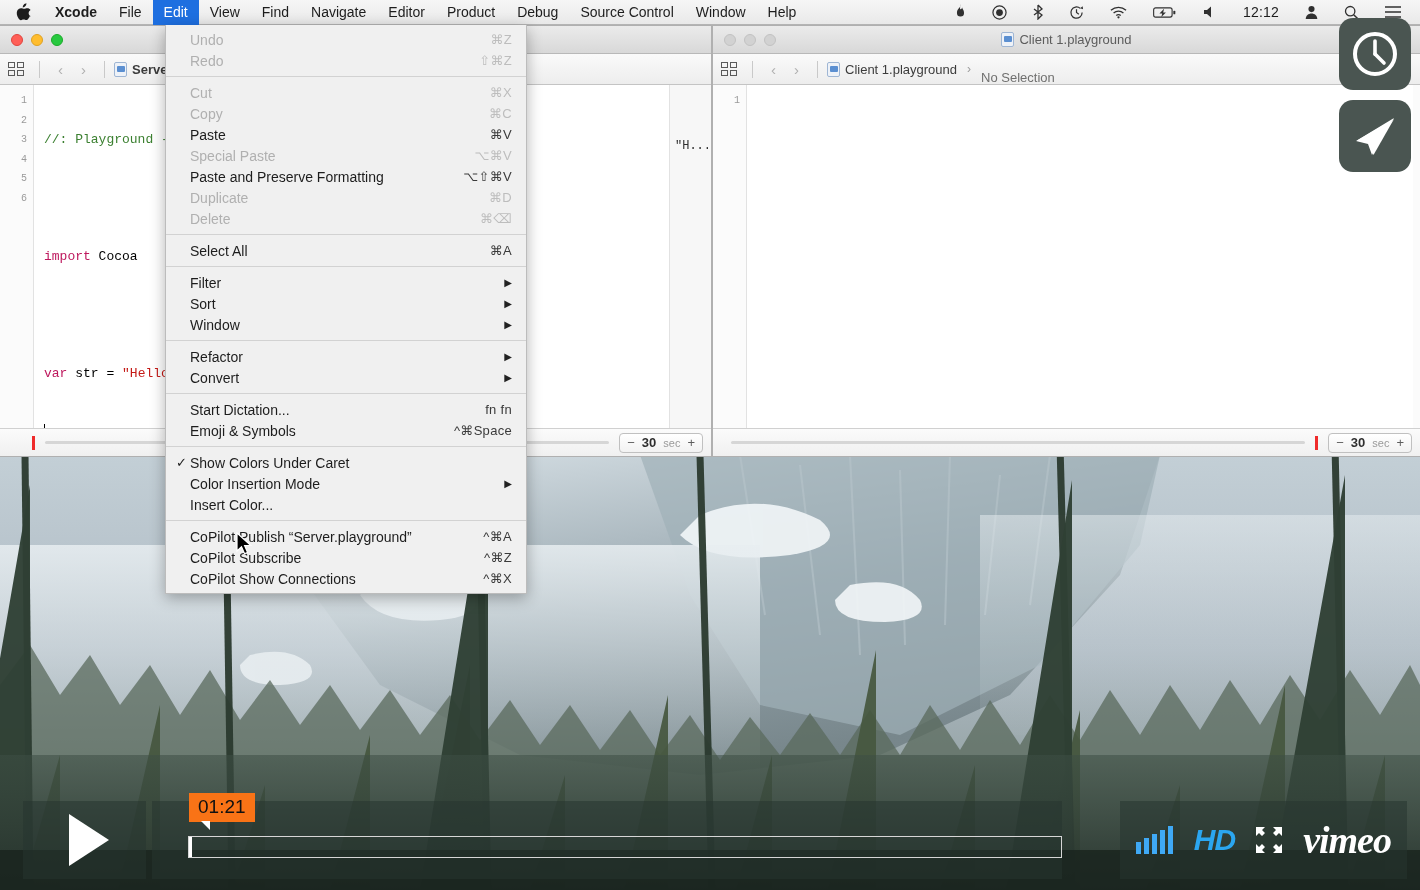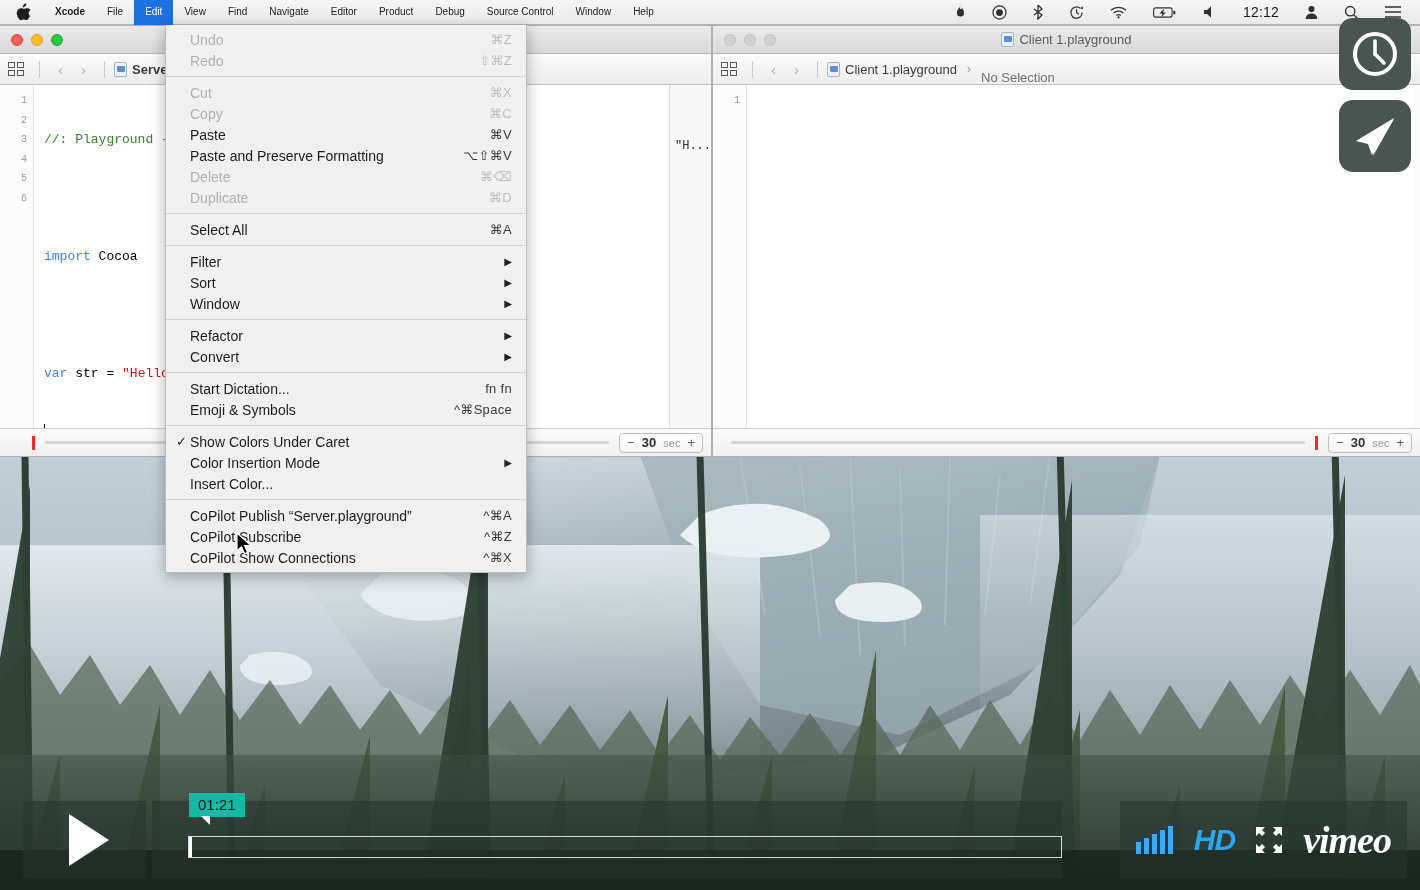--- a/index.html
+++ b/index.html
@@ -14,21 +14,21 @@
   
   .menubar {
     position: absolute; top: 0; left: 0;
     width: 1420px; height: 25px;
     background: linear-gradient(to bottom,#f6f6f6 0%,#e9e9e9 100%);
     border-bottom: 1px solid #b4b4b4;
     display: flex; align-items: center;
     z-index: 60;
   }
   .mb-item {
-    font-size: 10px; color: #1d1d1d;
+    font-size: 14px; color: #1d1d1d;
     padding: 3px 11px 4px 11px; line-height: 16px;
     white-space: nowrap; height: 25px;
     display: flex; align-items: center;
   }
   .mb-apple { font-size: 17px; padding: 0 13px 0 16px; }
   .mb-bold { font-weight: bold; }
   .mb-item.active { background: #1e6fe0; color: #fff; }
   .mb-spacer { flex: 1; }
   .mb-right {
     display: flex; align-items: center; gap: 8px;
@@ -119,21 +119,21 @@
     font-family: "Liberation Mono", monospace;
     font-size: 10px; color: #9a9a9a; line-height: 19.5px; padding-right: 6px;
   }
   .code {
     flex: 1; padding: 6px 0 0 10px; position: relative;
     font-family: "Liberation Mono", monospace;
     font-size: 13px; line-height: 19.5px; white-space: pre;
   }
   .code .ln { height: 19.5px; }
   .c-comment { color: #3c8031; }
-  .c-kw { color: #3b82f6; }
+  .c-kw { color: #be185d; }
   .c-id { color: #000; }
   .c-str { color: #c41a16; }
   .caret {
     display:inline-block; width:1px; height:14px; background:#000;
     vertical-align:-2px;
   }
   .results-pane {
     position:absolute; right:0; top:0; bottom:0; width: 42px;
     background:#f7f7f7; border-left:1px solid #e2e2e2;
   }
@@ -223,22 +223,22 @@
     position: absolute; left: 152px; bottom: 11px;
     width: 910px; height: 78px;
     background: rgba(38,52,48,0.55);
   }
   .scrub-outer {
     position:absolute; left: 36px; right: 0px; top: 35px;
     height: 22px; border: 1.5px solid #d6d6d6;
   }
   .time-bubble {
     position: absolute; left: 0px; top: -44px;
-    background: #14b8a6; color: #111;
-    font-size: 15px; padding: 3px 9px 4px 9px;
+    background: #f97316; color: #111;
+    font-size: 19px; padding: 3px 9px 4px 9px;
     font-family: "Liberation Sans", sans-serif;
   }
   .time-bubble::after{
     content:""; position:absolute; left: 12px; bottom: -8px;
     border-left: 9px solid transparent;
     border-right: 0px solid transparent;
     border-top: 9px solid #fff;
   }
   .scrub-playhead {
     position:absolute; left:0; top:0; bottom:0; width: 3px; background:#fff;
@@ -578,34 +578,39 @@
     <div class="mi dim">
       <span class="check"></span>
       <span class="lbl">Copy</span>
       <span class="key">⌘C</span>
     </div>
     <div class="mi">
       <span class="check"></span>
       <span class="lbl">Paste</span>
       <span class="key">⌘V</span>
     </div>
+    <div class="mi dim">
+      <span class="check"></span>
+      <span class="lbl">Special Paste</span>
+      <span class="key">⌥⌘V</span>
+    </div>
     <div class="mi">
       <span class="check"></span>
       <span class="lbl">Paste and Preserve Formatting</span>
       <span class="key">⌥⇧⌘V</span>
     </div>
     <div class="mi dim">
       <span class="check"></span>
+      <span class="lbl">Duplicate</span>
+      <span class="key">⌘D</span>
+    </div>
+    <div class="mi dim">
+      <span class="check"></span>
       <span class="lbl">Delete</span>
       <span class="key">⌘⌫</span>
-    </div>
-    <div class="mi dim">
-      <span class="check"></span>
-      <span class="lbl">Duplicate</span>
-      <span class="key">⌘D</span>
     </div>
     <div class="msep"></div>
 
     <div class="mi">
       <span class="check"></span>
       <span class="lbl">Select All</span>
       <span class="key">⌘A</span>
     </div>
     <div class="msep"></div>
 

